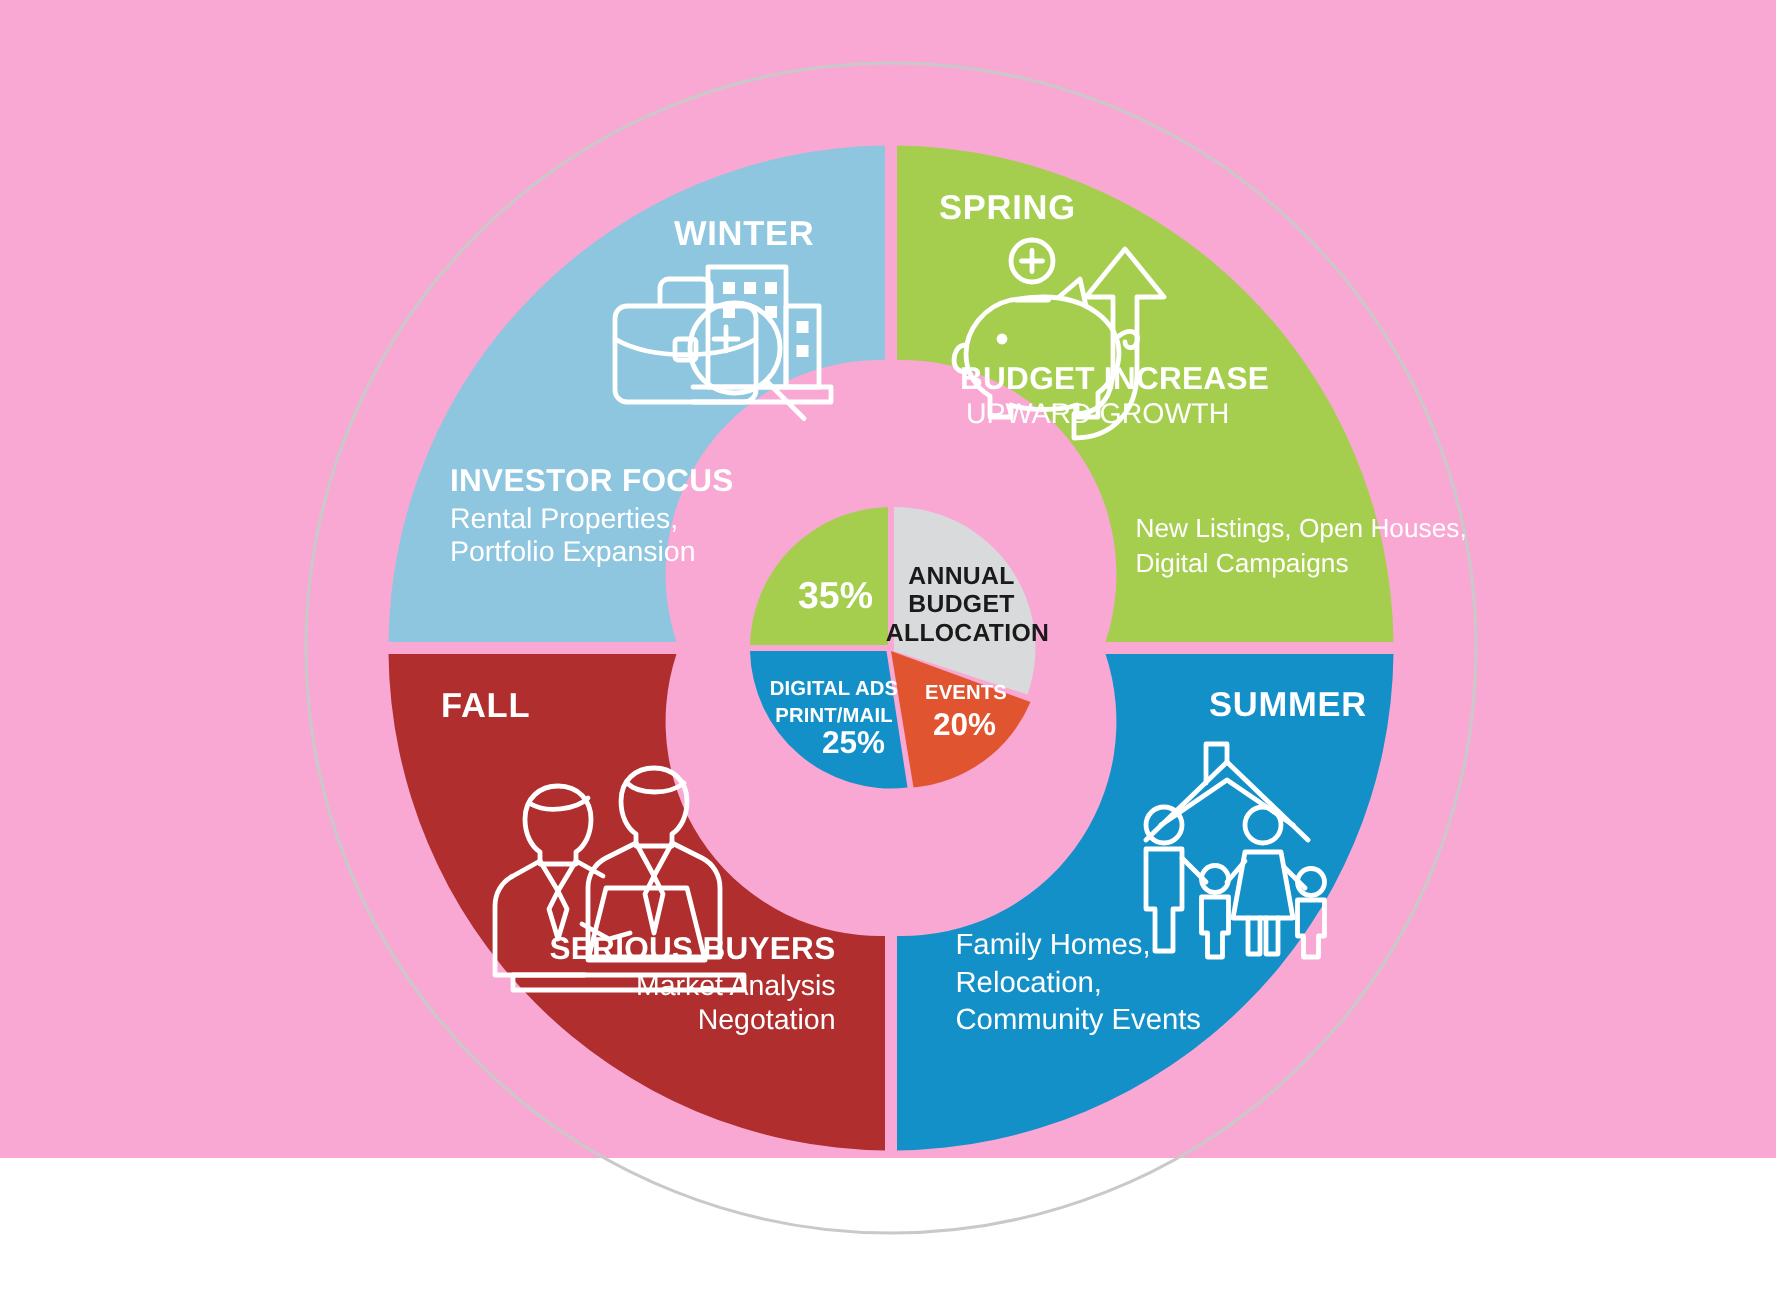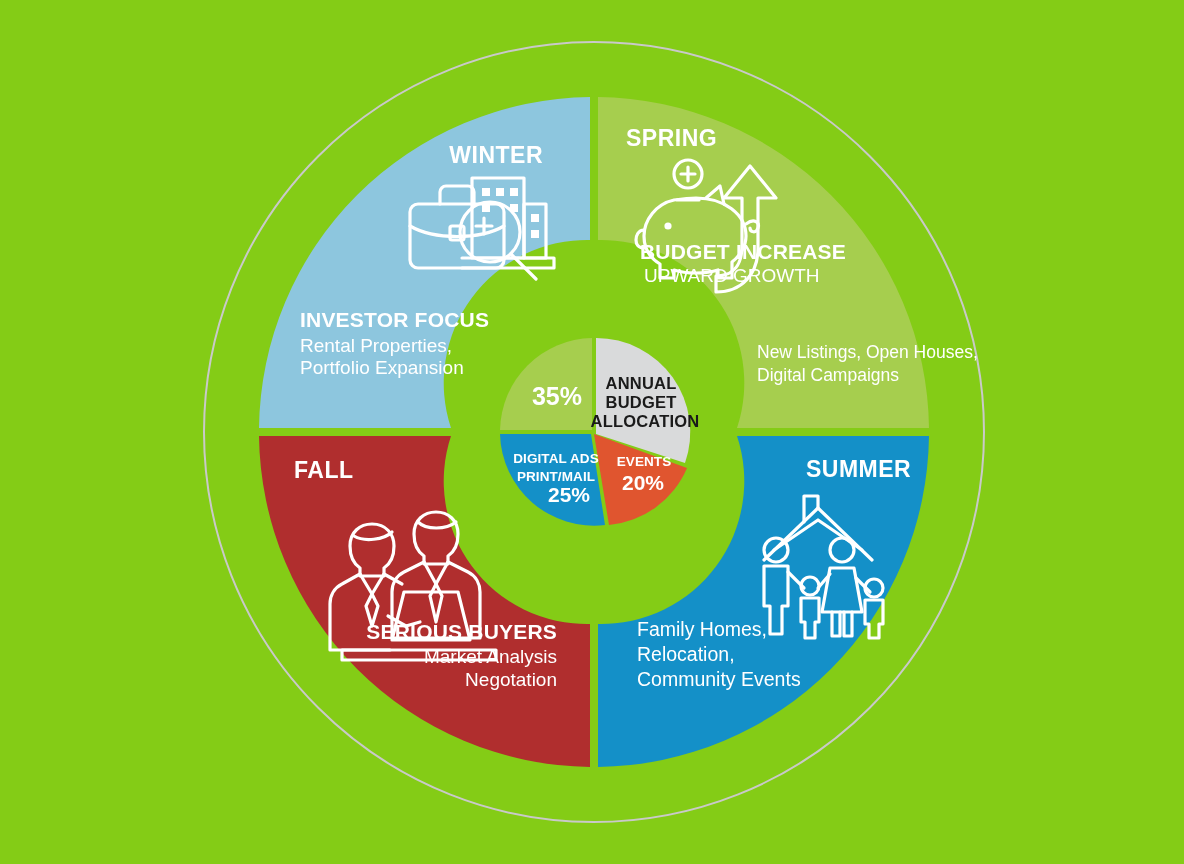--- a/index.html
+++ b/index.html
@@ -6,22 +6,22 @@
   html, body {
     width: 1184px;
     height: 864px;
     background: #ffffff;
     font-family: "Liberation Sans", sans-serif;
     overflow: hidden;
   }
   #canvas {
     position: relative;
     width: 1184px;
-    height: 864px;
-    background: #84cc16;
+    height: 772px;
+    background: #f9a8d4;
   }
   #infographic { position: absolute; left: 0; top: 0; }
 
   
   .q-season {
     font-family: "Liberation Sans", sans-serif;
     font-weight: bold;
     font-size: 23px;
     letter-spacing: 0.5px;
     fill: #ffffff;

